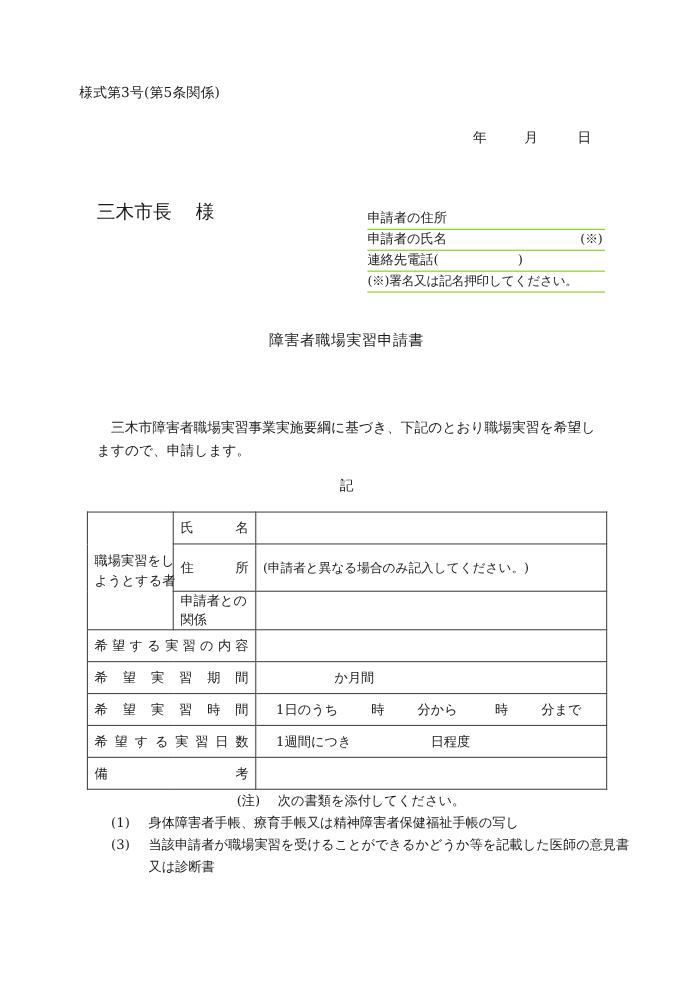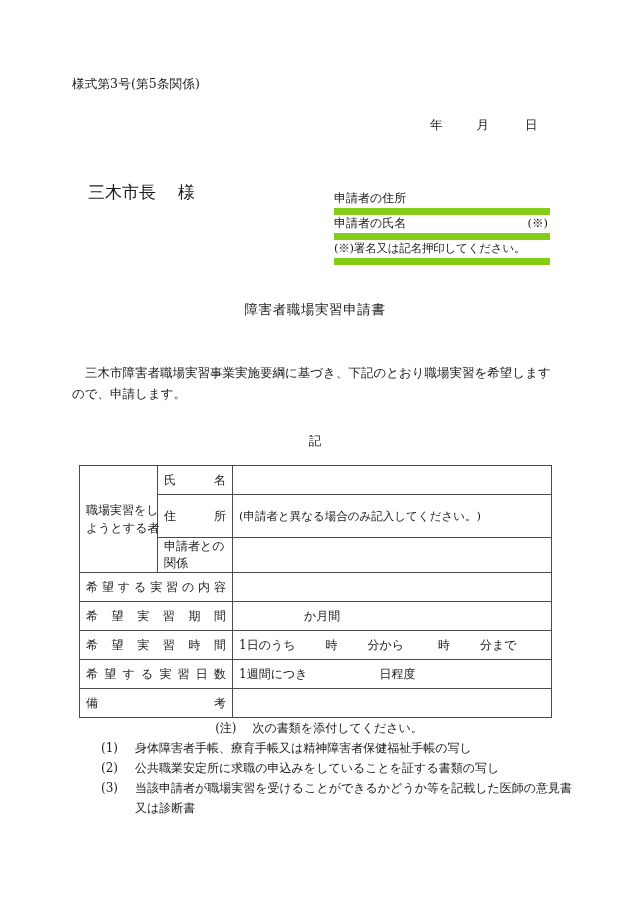--- a/index.html
+++ b/index.html
@@ -56,21 +56,21 @@
   
   .applicant {
     position: absolute;
     left: 334px;
     top: 190px;
     width: 216px;
   }
   .applicant .line {
     position: relative;
     height: 18px;
-    border-bottom: 7px solid #84cc16;
+    border-bottom: 1px solid #84cc16;
     font-size: 12px;
     white-space: nowrap;
     line-height: 17px;
   }
   .applicant .line .lbl { display: inline-block; }
   .applicant .line .mark {
     position: absolute;
     right: 2px;
     bottom: 1px;
     font-size: 11.5px;
@@ -94,21 +94,21 @@
   
   .body-text {
     position: absolute;
     left: 72px;
     top: 362px;
     width: 486px;
     font-size: 12.5px;
     line-height: 21px;
   }
   .body-text p {
-    margin: 0;
+    margin: 16px;
     text-indent: 13px;
   }
 
   .kijou {
     position: absolute;
     left: 0;
     right: 0;
     top: 433px;
     text-align: center;
     font-size: 12.5px;
@@ -151,21 +151,21 @@
   .spread.two-line { display: block; line-height: 17px; }
   .spread.two-line > .srow {
     display: flex;
     justify-content: space-between;
   }
   .wide-label {
     padding: 0 4px;
   }
   .cell-note { font-size: 11.5px; margin-left: 28px; }
   .indent-65 { padding-left: 65px; }
-  .hint-row { white-space: nowrap; }
+  .hint-row { white-space: nowrap; margin-left: 12px; }
   .hint-row .gap-sm { display: inline-block; width: 30px; }
   .hint-row .gap-md { display: inline-block; width: 34px; }
   .hint-row .gap-lg { display: inline-block; width: 72px; }
 
   .row-tall td { height: 42px; }
   .row-mid td { height: 34px; }
 
   
   .notes {
     position: absolute;
@@ -199,20 +199,23 @@
     <span>三木市長</span><span class="sama">様</span>
   </div>
 
   <div class="applicant">
     <div class="line">
       <span class="lbl">申請者の住所</span>
     </div>
     <div class="line">
       <span class="lbl">申請者の氏名</span>
       <span class="mark">(※)</span>
+    </div>
+    <div class="line">
+      <span class="lbl">連絡先電話(　　　　　　)</span>
     </div>
     <div class="line note">(※)署名又は記名押印してください。</div>
   </div>
 
   <div class="doc-title">障害者職場実習申請書</div>
 
   <div class="body-text">
     <p>三木市障害者職場実習事業実施要綱に基づき、下記のとおり職場実習を希望しますので、申請します。</p>
   </div>
 
@@ -350,21 +353,18 @@
   </table>
 
   <div class="notes">
     <div class="note-head">
       <span>(注)</span><span class="nh-gap"></span><span>次の書類を添付してください。</span>
     </div>
     <div class="note-item">
       <span class="num">(1)</span><span>身体障害者手帳、療育手帳又は精神障害者保健福祉手帳の写し</span>
     </div>
     <div class="note-item">
-      <span class="num">(2)</span><span>公共職業安定所に求職の申込みをしていることを証する書類の写し</span>
-    </div>
-    <div class="note-item">
       <span class="num">(3)</span><span>当該申請者が職場実習を受けることができるかどうか等を記載した医師の意見書</span>
     </div>
     <div class="note-cont">又は診断書</div>
   </div>
 
 </div>
 
 </body></html>

